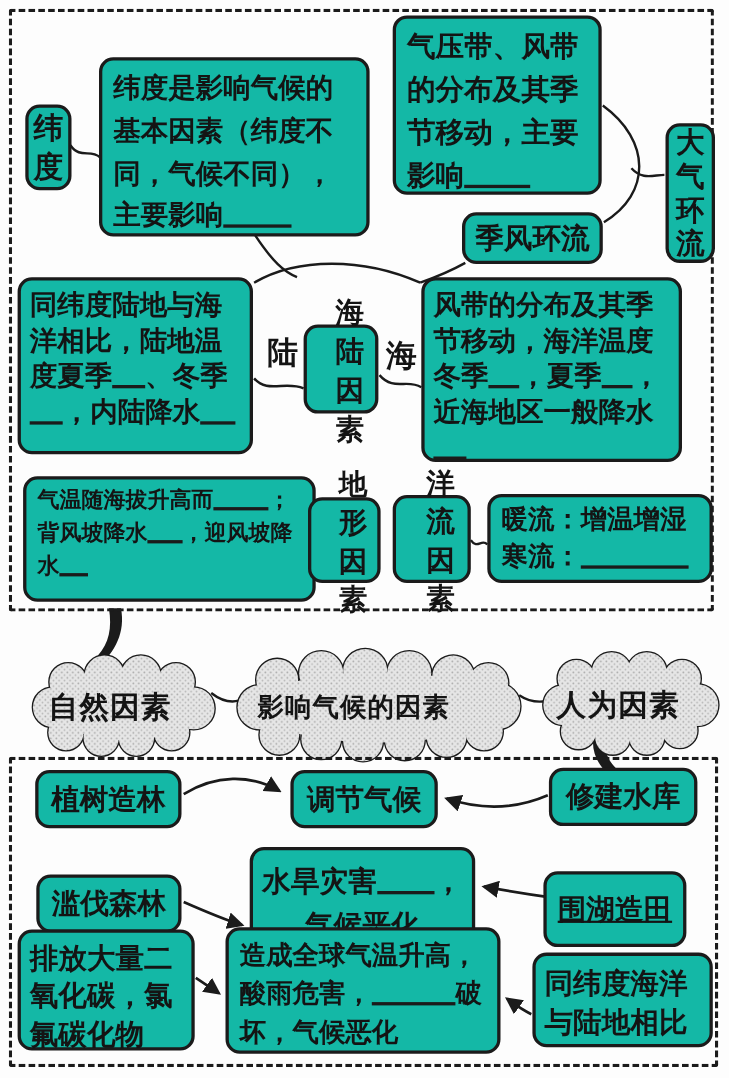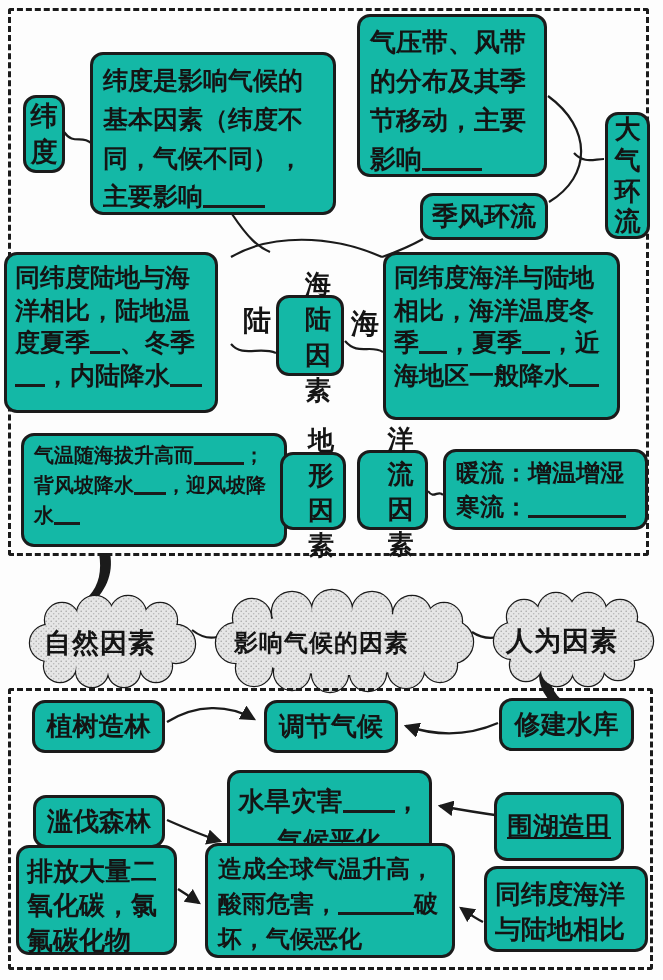--- a/index.html
+++ b/index.html
@@ -171,38 +171,38 @@
   </div>
 
   <div class="box node twoline" style="left:605px;top:95px;width:45px;height:127px;font-size:26px;line-height:1.18;padding:0 2px;margin-top:17px;">
     <span>大气环流</span>
   </div>
 
   <div class="box node" style="left:420px;top:193px;width:128px;height:47px;">
     <span>季风环流</span>
   </div>
 
-  <div class="box desc" style="left:4px;top:252px;width:214px;height:161px;line-height:1.3;padding:6px 8px;">
+  <div class="box desc" style="left:16px;top:252px;width:214px;height:161px;line-height:1.3;padding:6px 8px;">
     <span>同纬度陆地与海洋相比，陆地温度夏季</span><span class="bl" style="width:30px"></span><span>、冬季</span><span class="bl" style="width:30px"></span><span>，内陆降水</span><span class="bl" style="width:32px"></span>
   </div>
 
   <div class="charlabel" style="left:243px;top:302px;">
     <span>陆</span>
   </div>
 
   <div class="box node twoline" style="left:276px;top:295px;width:68px;height:81px;line-height:1.35;">
     <span>海陆因素</span>
   </div>
 
   <div class="charlabel" style="left:351px;top:305px;">
     <span>海</span>
   </div>
 
   <div class="box desc" style="left:383px;top:252px;width:237px;height:168px;line-height:1.3;padding:6px 8px;">
-    <span>同纬度海洋与陆地相比，海洋温度冬季</span><span class="bl" style="width:28px"></span><span>，夏季</span><span class="bl" style="width:28px"></span><span>，近海地区一般降水</span><span class="bl" style="width:30px"></span>
+    <span>风带的分布及其季节移动，海洋温度冬季</span><span class="bl" style="width:28px"></span><span>，夏季</span><span class="bl" style="width:28px"></span><span>，近海地区一般降水</span><span class="bl" style="width:30px"></span>
   </div>
 
   <div class="box desc" style="left:21px;top:433px;width:266px;height:114px;font-size:20px;line-height:1.5;padding:4px 10px;">
     <span>气温随海拔升高而</span><span class="bl" style="width:50px"></span><span>；背风坡降水</span><span class="bl" style="width:32px"></span><span>，迎风坡降水</span><span class="bl" style="width:26px"></span>
   </div>
 
   <div class="box node twoline" style="left:280px;top:452px;width:66px;height:78px;line-height:1.35;">
     <span>地形因素</span>
   </div>
 

